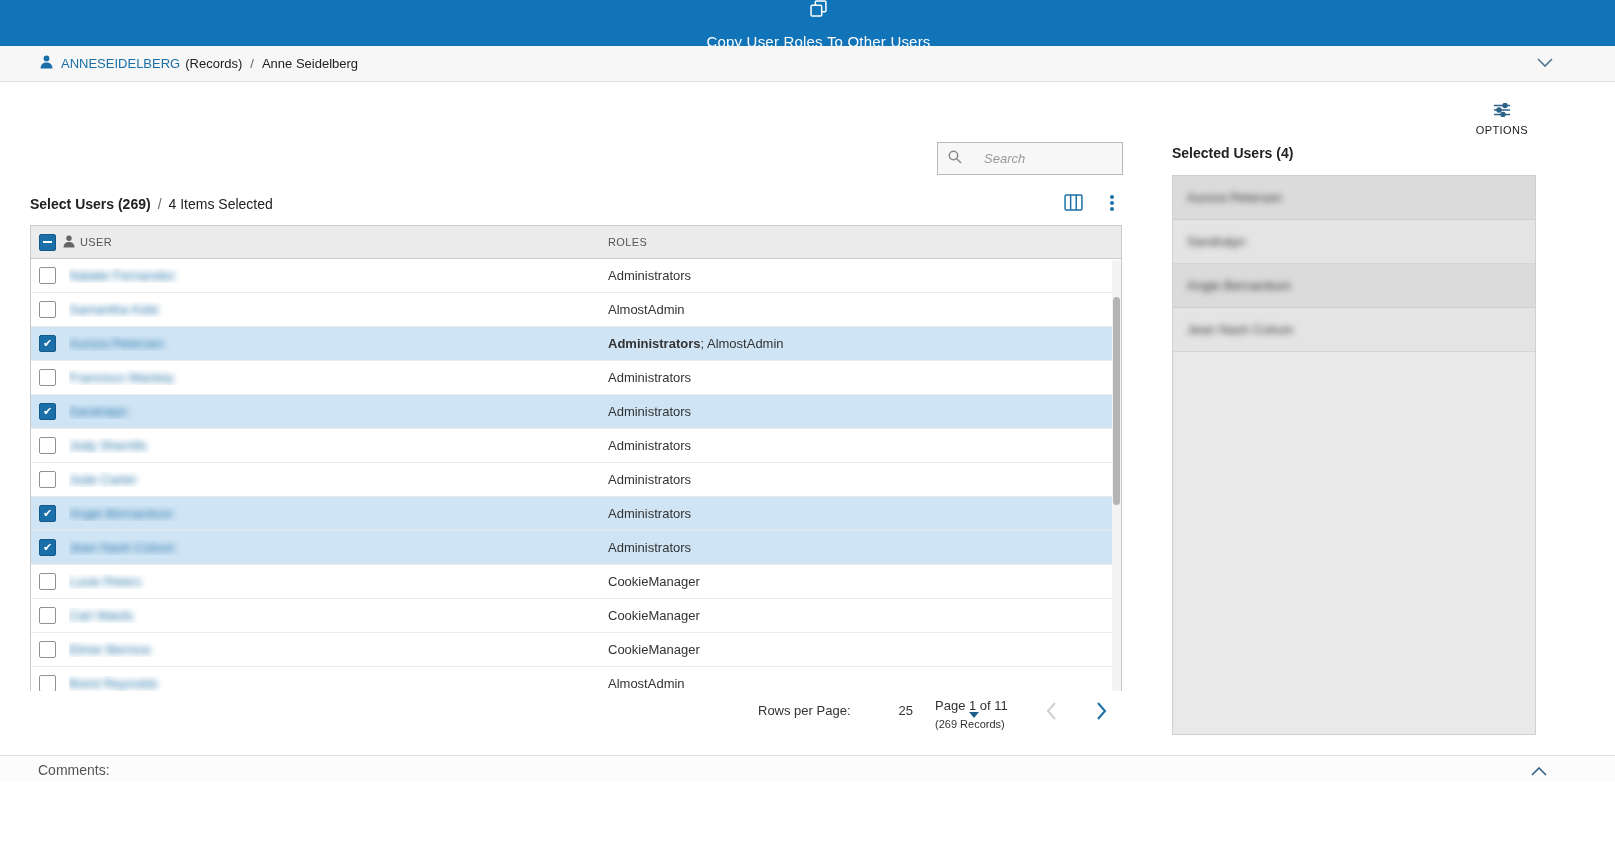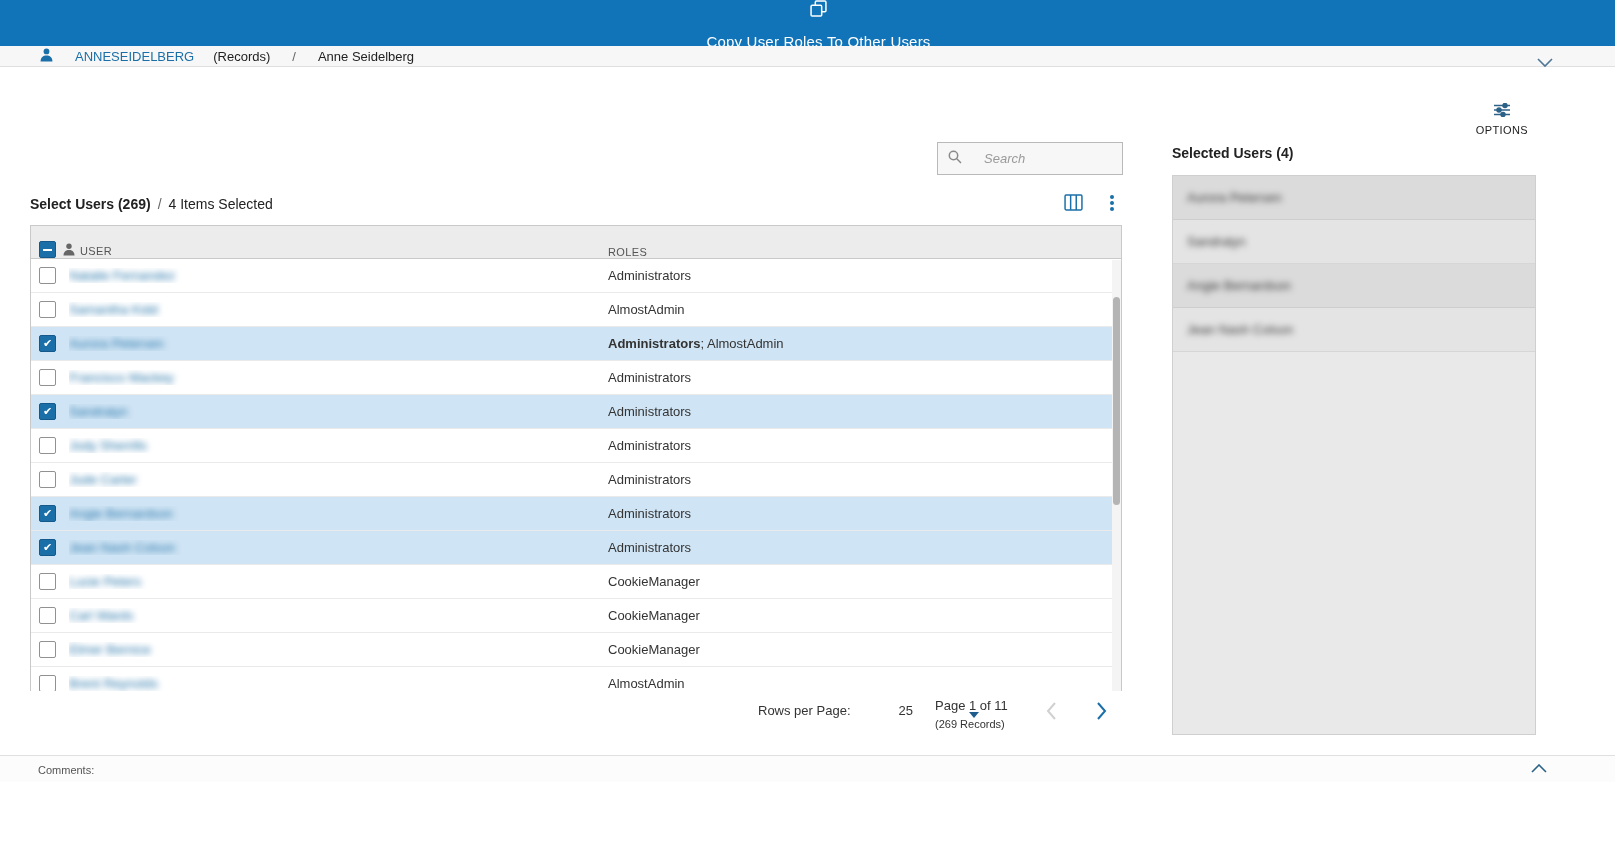--- a/index.html
+++ b/index.html
@@ -11,22 +11,22 @@
   *{box-sizing:border-box;margin:0;padding:0;}
   body{font-family:"Liberation Sans",sans-serif;background:#fff;}
   .page{position:relative;width:1615px;height:866px;background:#fff;overflow:hidden;}
 
   
   .titlebar{position:absolute;top:0;left:0;right:0;height:46px;background:var(--titlebar-blue);
     display:flex;align-items:center;padding-left:22px;gap:12px;flex-direction:column;}
   .titlebar .title{color:#fff;font-size:15px;letter-spacing:.2px;}
 
   
-  .breadcrumb{position:absolute;top:46px;left:0;right:0;height:21px;background:#f7f7f7;
-    border-bottom:1px solid #e0e0e0;display:flex;align-items:center;padding-left:40px;font-size:13px;color:#222;gap:14px;}
+  .breadcrumb{position:absolute;top:46px;left:0;right:0;height:36px;background:#f7f7f7;
+    border-bottom:1px solid #e0e0e0;display:flex;align-items:center;padding-left:40px;font-size:13px;color:#222;}
   .breadcrumb .crumb-link{color:var(--accent-blue);text-decoration:none;margin-left:8px;cursor:pointer;}
   .breadcrumb .crumb-status{margin-left:5px;color:#222;}
   .breadcrumb .crumb-sep{margin:0 8px;color:#666;}
   .breadcrumb .crumb-chevron{position:absolute;right:62px;top:10px;cursor:pointer;}
 
   
   .options-btn{position:absolute;top:103px;right:87px;display:flex;align-items:center;gap:5px;
     font-size:11px;color:#222;letter-spacing:.4px;cursor:pointer;flex-direction:column;}
 
   
@@ -40,21 +40,21 @@
   .table-title-row{position:absolute;left:30px;top:196px;display:flex;align-items:flex-end;font-size:14px;color:#222;}
   .table-title-row .tbl-title{font-weight:700;}
   .table-title-row .tbl-sep{margin:0 7px;color:#666;}
   .columns-icon{position:absolute;left:1064px;top:194px;cursor:pointer;}
   .kebab-icon{position:absolute;left:1106px;top:194px;display:flex;flex-direction:column;gap:2px;cursor:pointer;padding:1px 4px;}
   .kebab-icon span{width:4px;height:4px;border-radius:50%;background:var(--accent-blue);}
 
   
   .user-table{position:absolute;left:30px;top:225px;width:1092px;height:466px;border:1px solid #c9c9c9;
     border-bottom:none;background:#fff;overflow:hidden;}
-  .tbl-header{height:33px;background:#ececec;border-bottom:1px solid #c9c9c9;display:flex;align-items:flex-end;
+  .tbl-header{height:33px;background:#ececec;border-bottom:1px solid #c9c9c9;display:flex;align-items:center;
     font-size:11px;color:#555;letter-spacing:.4px;}
   .hdr-user-group{display:flex;align-items:center;width:552px;}
   .hdr-user-group .p-icon{margin-left:7px;}
   .hdr-user-group .hdr-label{margin-left:5px;}
   .cb{width:17px;height:17px;min-width:17px;border:1px solid #919191;border-radius:2px;background:#fff;
     display:flex;align-items:center;justify-content:center;cursor:pointer;}
   .cb.checked{background:var(--accent-blue);border-color:#15598a;}
   .cb.checked::after{content:"✔";color:#fff;font-size:11px;line-height:1;}
   .cb.indeterminate{background:var(--accent-blue);border-color:#15598a;}
   .cb.indeterminate::after{content:"";width:9px;height:2px;background:#fff;display:block;}
@@ -88,21 +88,21 @@
   .selected-panel{position:absolute;left:1172px;top:175px;width:364px;height:560px;background:#e9e9e9;
     border:1px solid #cfcfcf;overflow:hidden;}
   .sel-item{height:44px;display:flex;align-items:center;padding-left:14px;font-size:13px;color:#3a3a3a;
     border-bottom:1px solid rgba(0,0,0,0.06);cursor:pointer;}
   .sel-item:nth-child(odd){background:#dbdbdb;}
   .sel-item:nth-child(even){background:#e4e4e4;}
 
   
   .comments-bar{position:absolute;top:755px;left:0;right:0;height:29px;background:#fcfcfc;
     border-top:1px solid #e0e0e0;border-bottom:1px solid #e0e0e0;display:flex;align-items:center;
-    padding-left:38px;font-size:11px;color:#555;}
+    padding-left:38px;font-size:14px;color:#555;}
   .comments-chevron{position:absolute;right:68px;top:8px;cursor:pointer;}
 
   
   .footer{position:absolute;top:782px;left:0;right:0;bottom:0;background:#fff;}
 </style>
 </head>
 <body>
 
 <div class="page">
 

